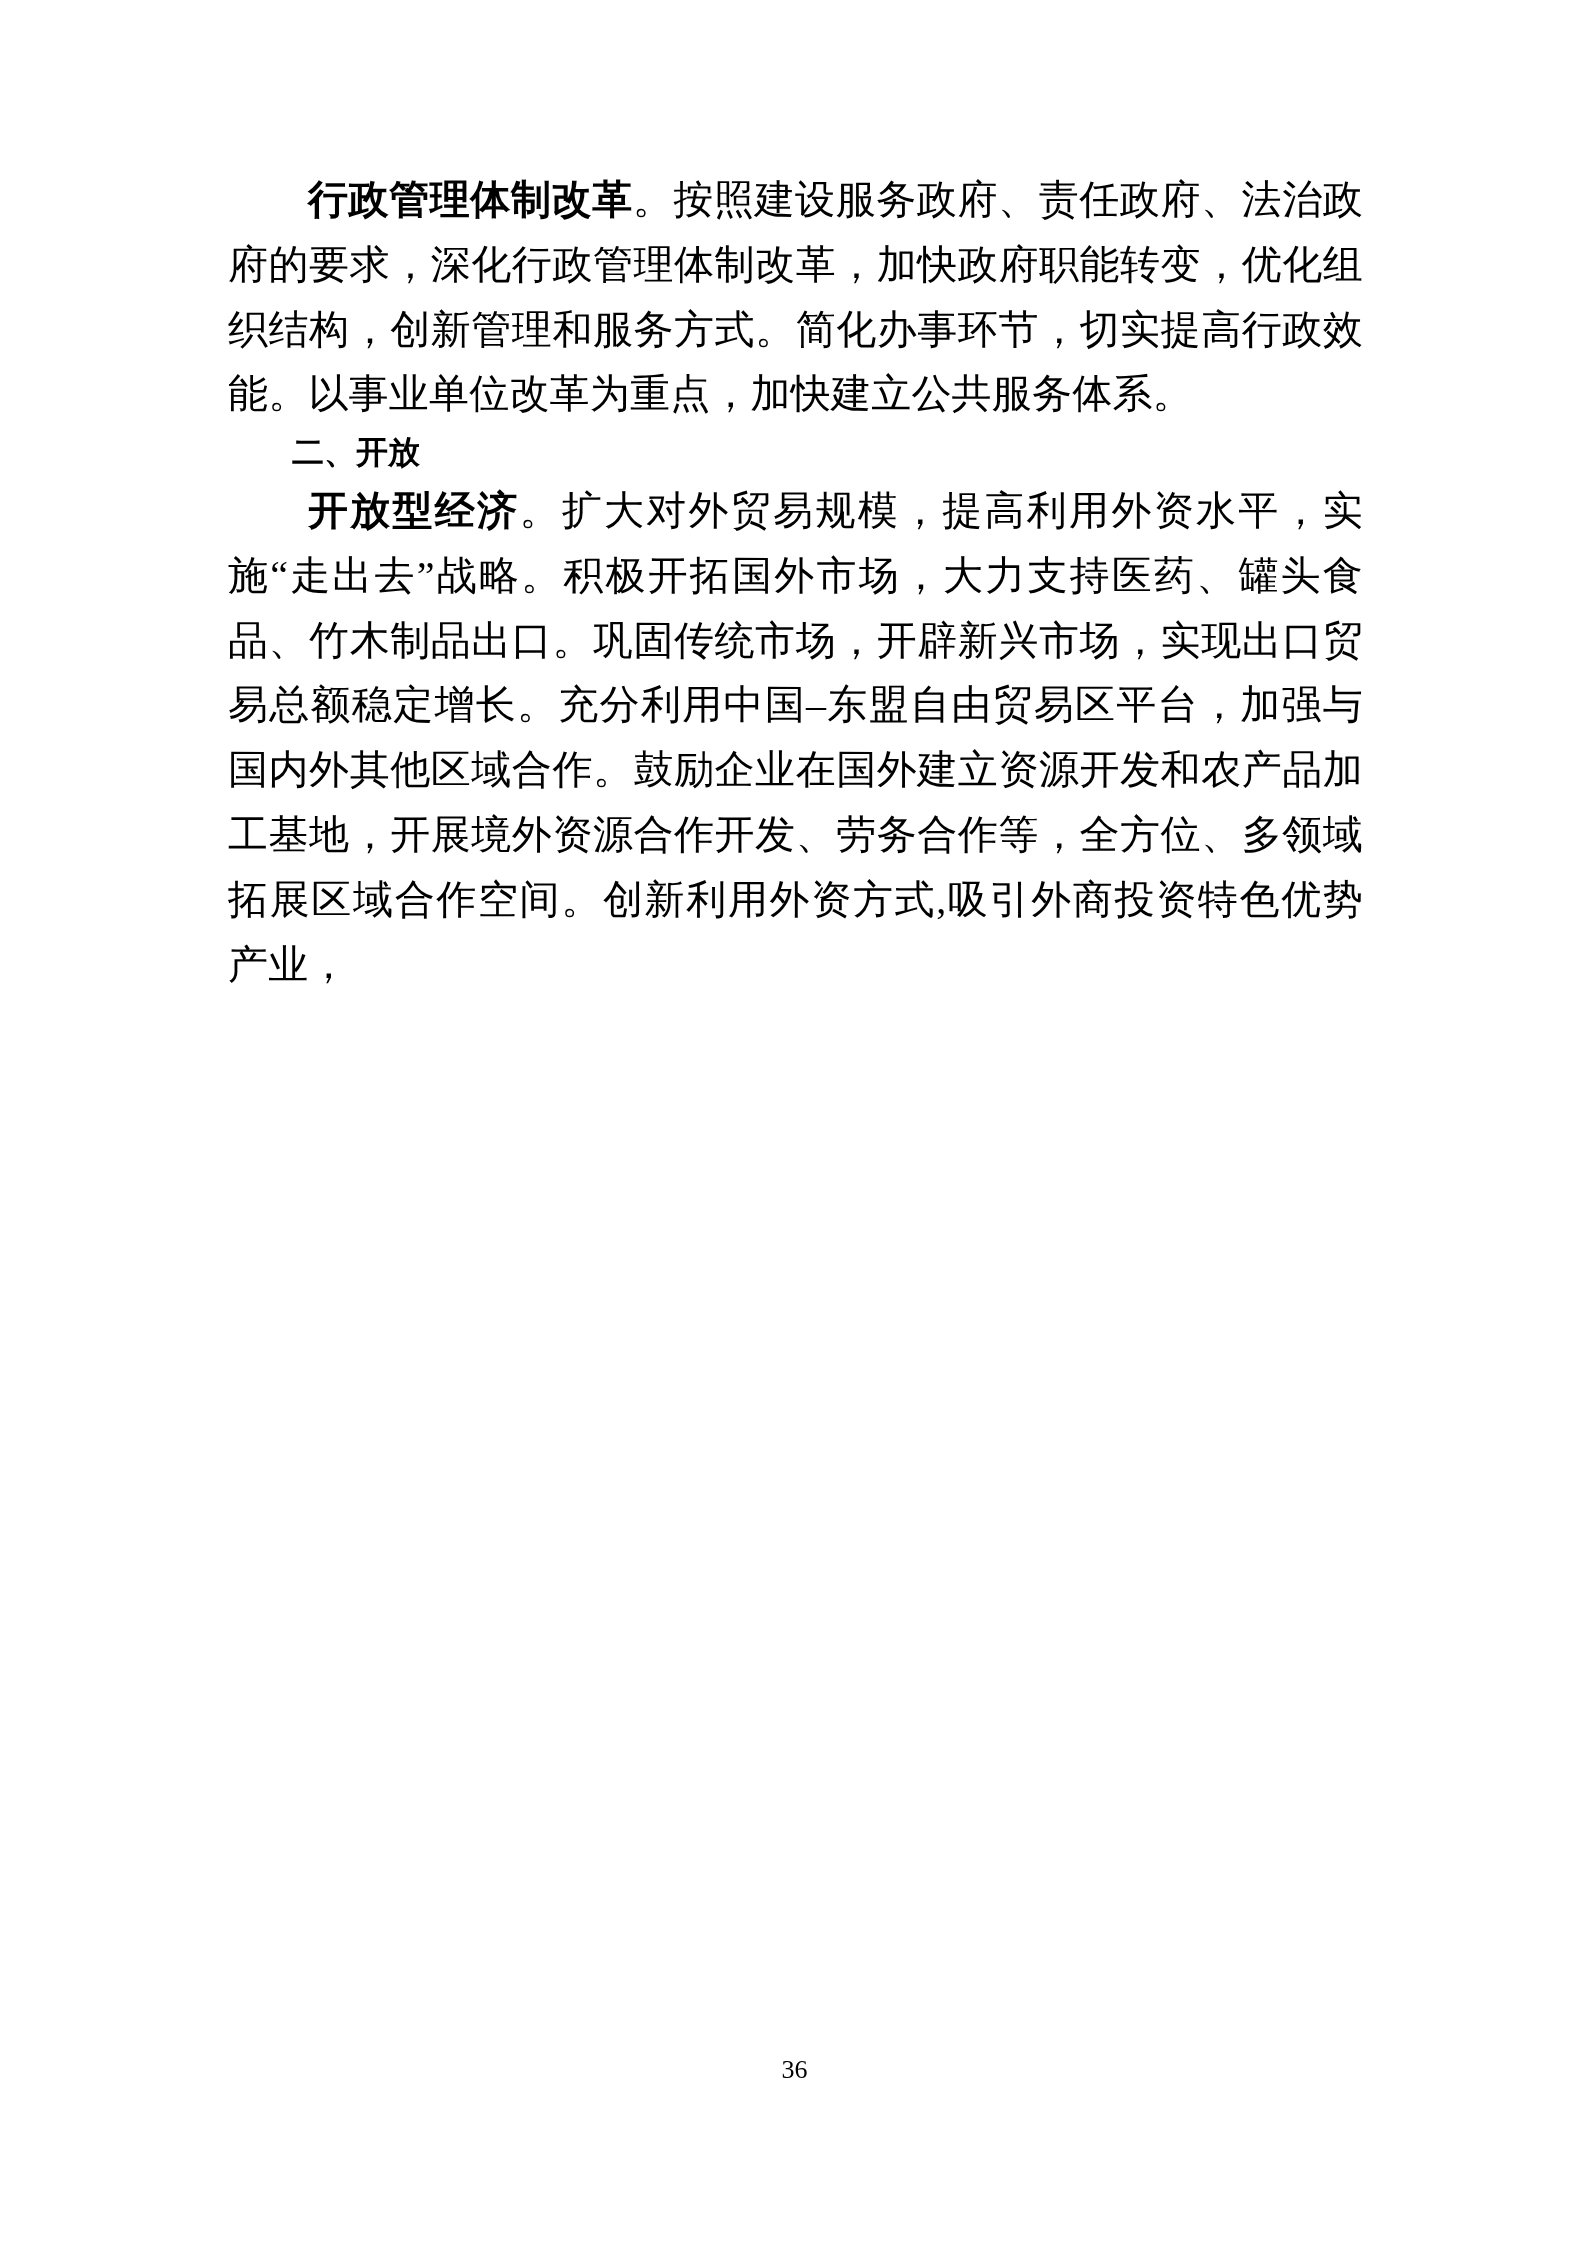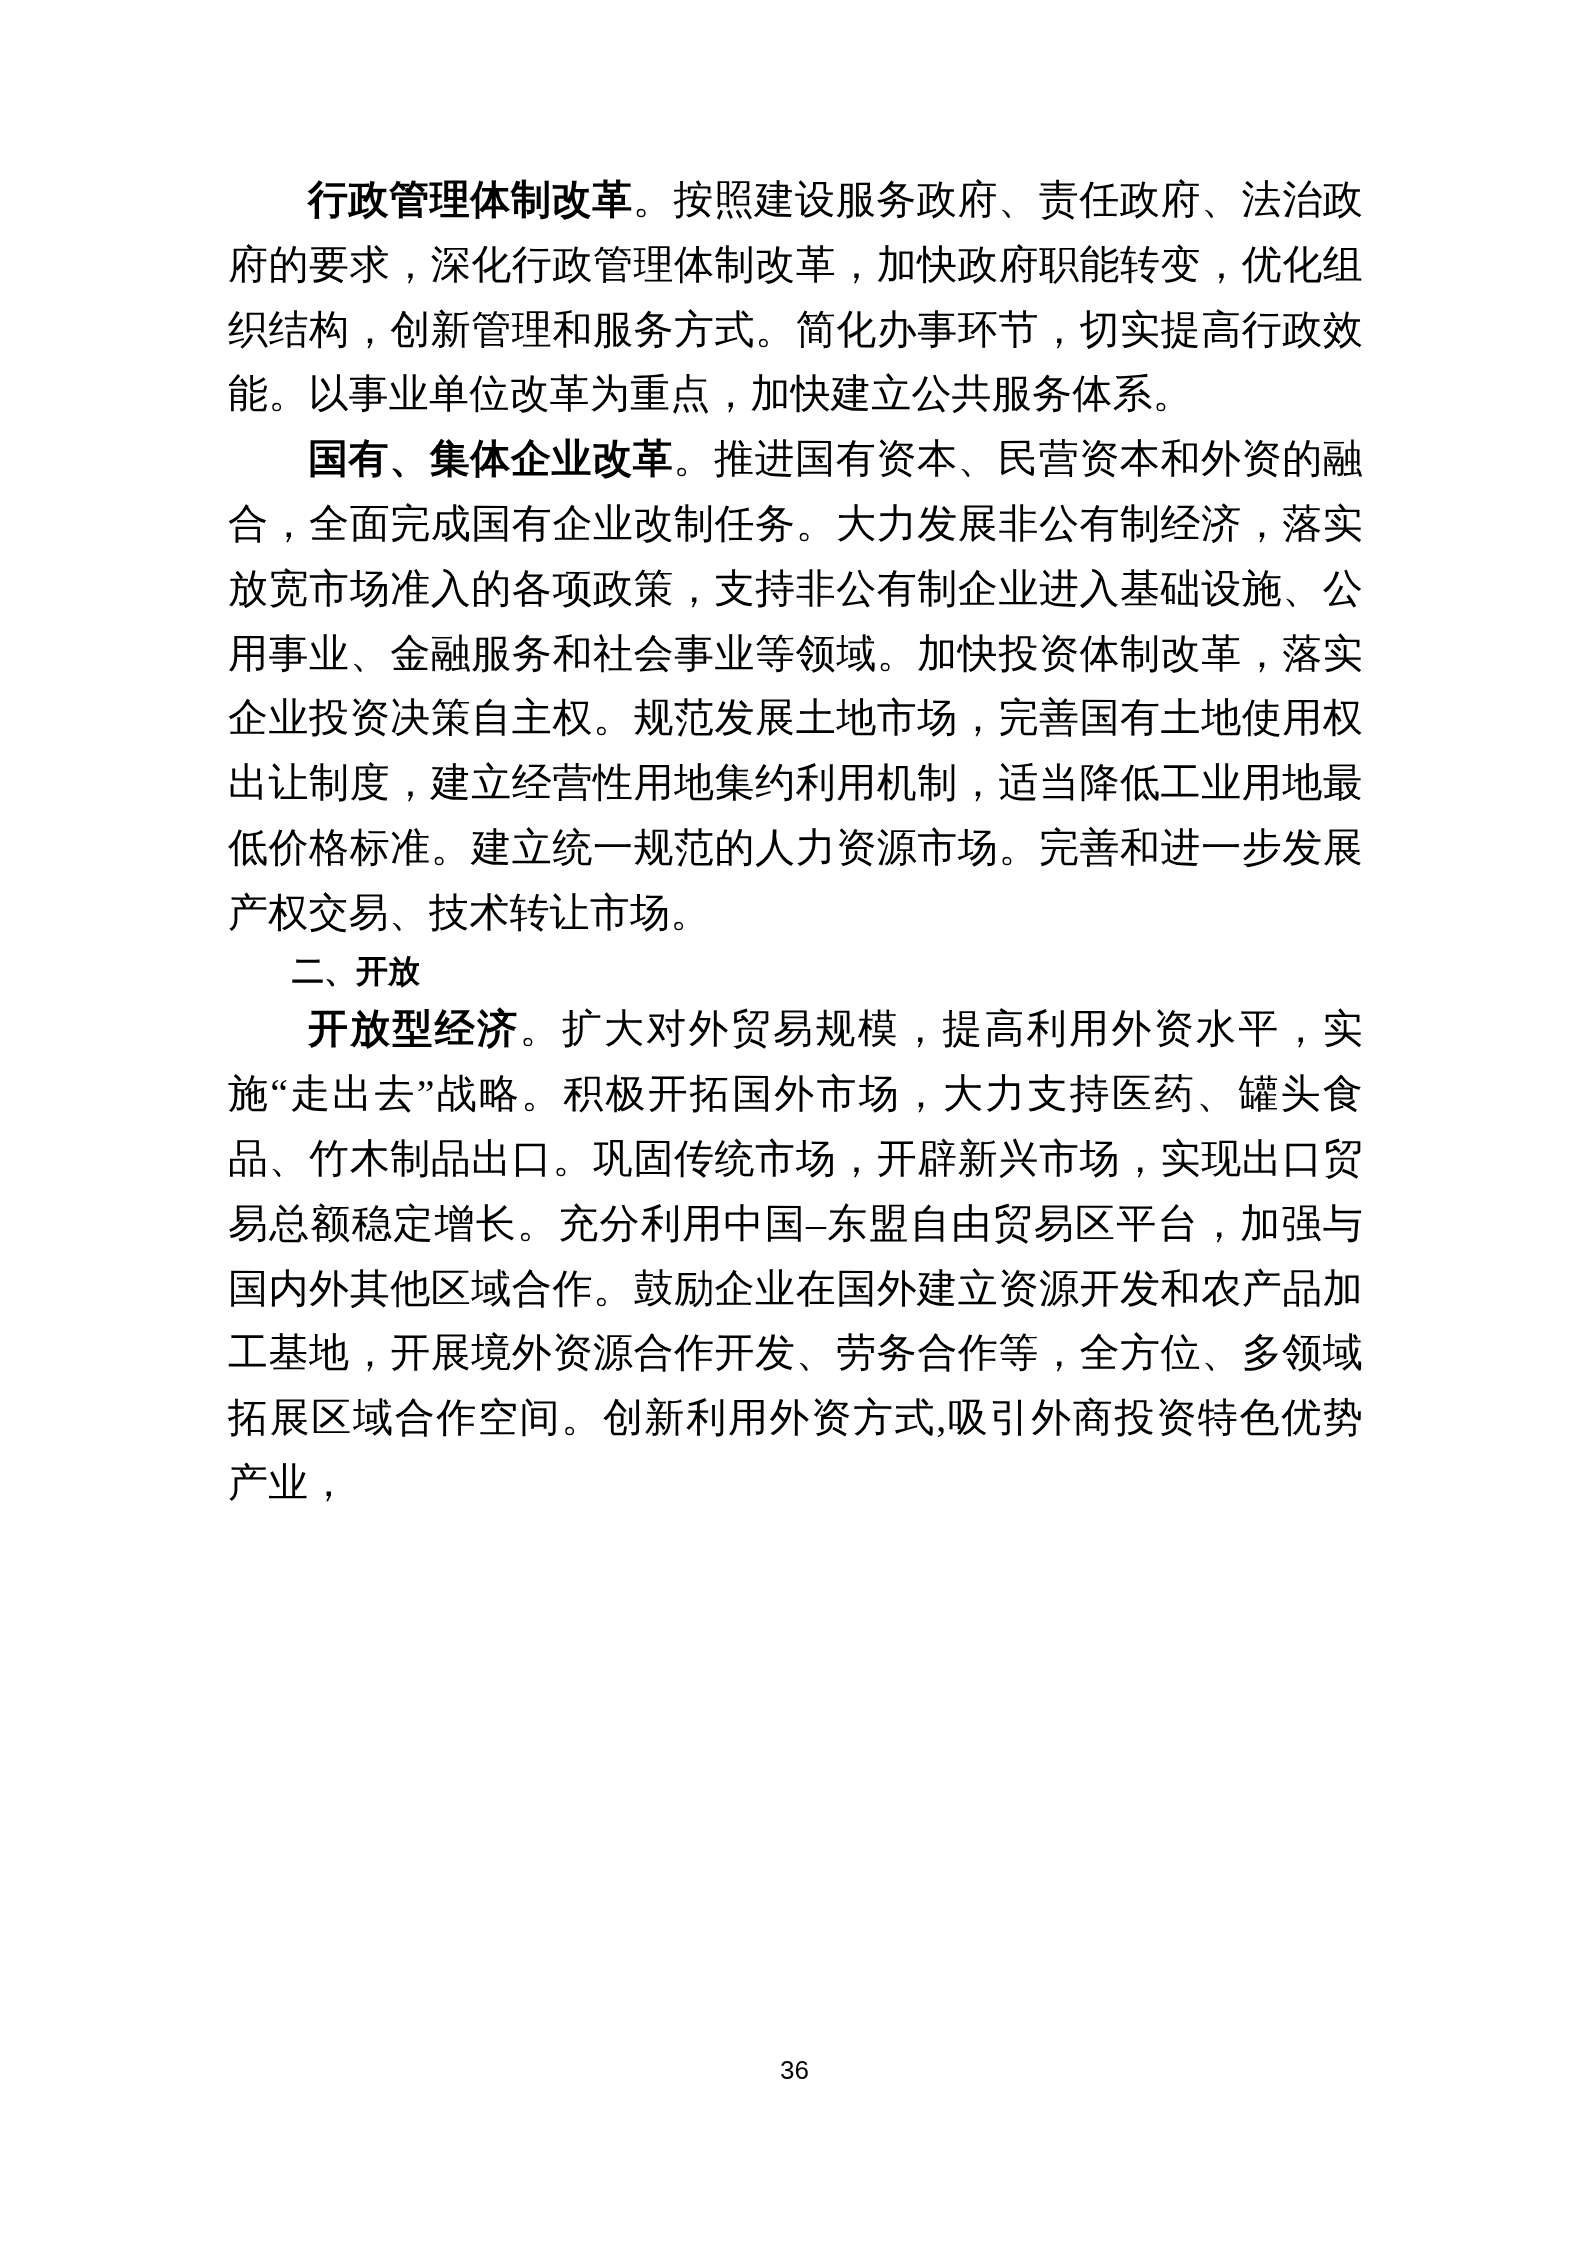--- a/index.html
+++ b/index.html
@@ -45,37 +45,34 @@
     margin: 0;
     font-weight: bold;
   }
   .page-number {
     position: absolute;
     left: 2px;
     right: 0;
     top: 2055px;
     text-align: center;
     font-size: 26px;
-    font-family: Liberation Sans, sans-serif;
+    font-family: Liberation Serif, serif;
     color: #000000;
   }
 </style>
 </head>
 <body>
 
 <div class="page">
   <div class="content">
 
     <p class="para">
       <span class="lead">行政管理体制改革</span><span>。按照建设服务政府、责任政府、法治政府的要求，深化行政管理体制改革，加快政府职能转变，优化组织结构，创新管理和服务方式。简化办事环节，切实提高行政效能。以事业单位改革为重点，加快建立公共服务体系。</span>
     </p>
 
-    <p class="para">
-      <span class="lead">国有、集体企业改革</span><span>。推进国有资本、民营资本和外资的融合，全面完成国有企业改制任务。大力发展非公有制经济，落实放宽市场准入的各项政策，支持非公有制企业进入基础设施、公用事业、金融服务和社会事业等领域。加快投资体制改革，落实企业投资决策自主权。规范发展土地市场，完善国有土地使用权出让制度，建立经营性用地集约利用机制，适当降低工业用地最低价格标准。建立统一规范的人力资源市场。完善和进一步发展产权交易、技术转让市场。</span>
-    </p>
 
 
     <p class="heading">二、开放</p>
 
     <p class="para">
       <span class="lead">开放型经济</span><span>。扩大对外贸易规模，提高利用外资水平，实施“走出去”战略。积极开拓国外市场，大力支持医药、罐头食品、竹木制品出口。巩固传统市场，开辟新兴市场，实现出口贸易总额稳定增长。充分利用中国–东盟自由贸易区平台，加强与国内外其他区域合作。鼓励企业在国外建立资源开发和农产品加工基地，开展境外资源合作开发、劳务合作等，全方位、多领域拓展区域合作空间。创新利用外资方式,吸引外商投资特色优势产业，</span>
     </p>
 
   </div>
 

